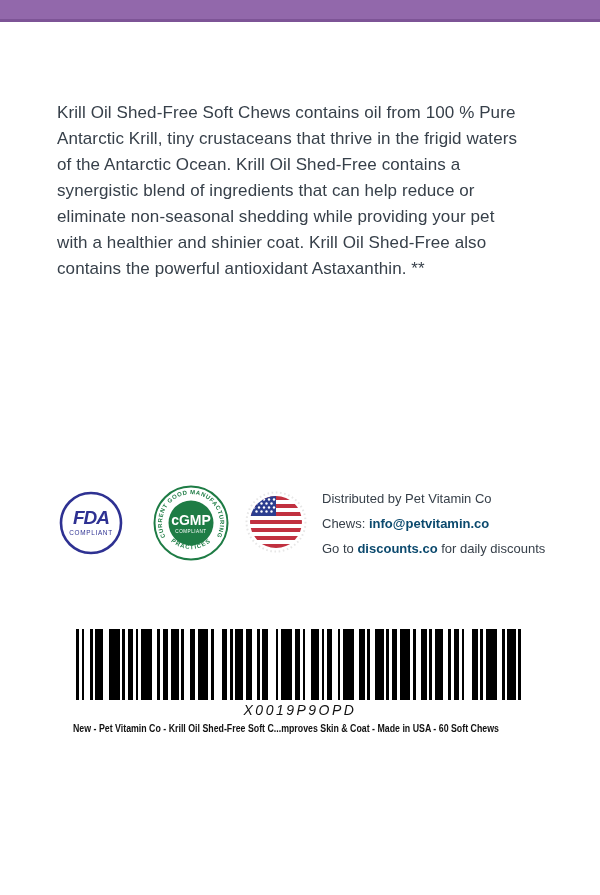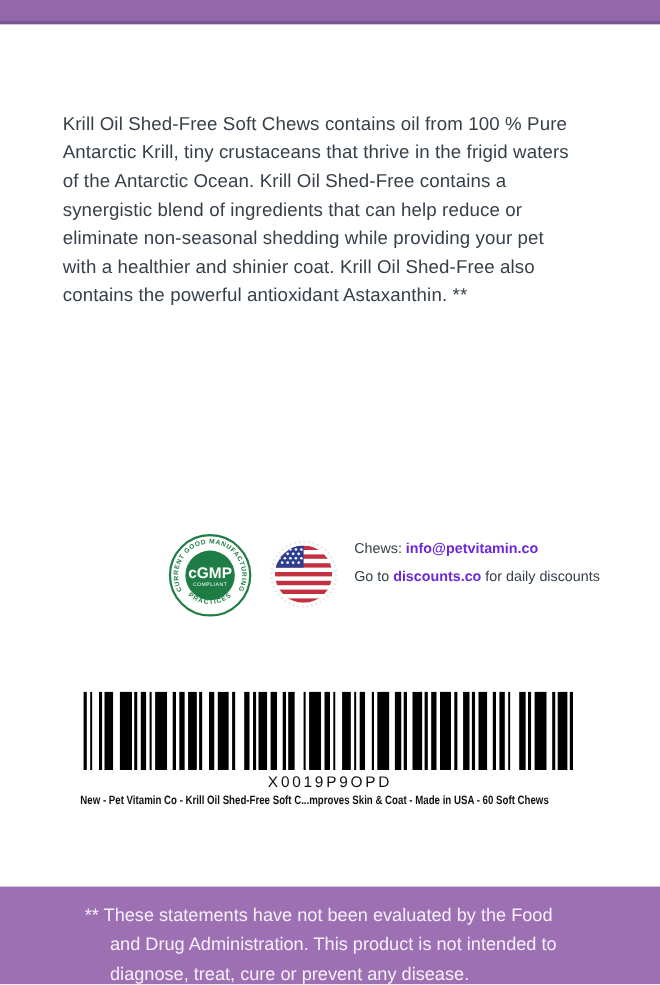--- a/index.html
+++ b/index.html
@@ -31,24 +31,24 @@
 
   
   .badge{position:absolute;}
   .badge-fda{left:58px;top:490px;}
   .badge-cgmp{left:152px;top:484px;}
   .badge-flag{left:245px;top:491px;}
 
   
   .dist-block{position:absolute;left:322px;top:492px;font-size:13px;color:#37404a;}
   .dist-line{margin:0 0 11px 0;line-height:14px;white-space:nowrap;}
-  .accent-bold{color:#6d28d9;font-weight:bold;}
-
-  
-  .barcode-wrap{position:absolute;left:74px;top:629px;width:452px;text-align:center;}
+  .accent-bold{color:#0c4a6e;font-weight:bold;}
+
+  
+  .barcode-wrap{position:absolute;left:74px;top:629px;width:452px;text-align:center;font-style:italic;}
   .barcode-bars{display:flex;height:71px;justify-content:center;}
   .barcode-bars .bar{background:#000;height:100%;flex:0 0 auto;}
   .barcode-bars .gap{background:#fff;height:100%;flex:0 0 auto;}
   .barcode-value{
     margin-top:2px;
     font-size:14px;letter-spacing:2.5px;color:#111;
     font-family:"Liberation Sans", sans-serif;
   }
   .barcode-caption{
     position:absolute;left:73px;top:722px;width:520px;
@@ -81,20 +81,27 @@
   <div class="top-band"></div>
 
   <div class="para para-1">Krill Oil Shed-Free Soft Chews contains oil from 100 % Pure
 Antarctic Krill, tiny crustaceans that thrive in the frigid waters
 of the Antarctic Ocean. Krill Oil Shed-Free contains a
 synergistic blend of ingredients that can help reduce or
 eliminate non-seasonal shedding while providing your pet
 with a healthier and shinier coat. Krill Oil Shed-Free also
 contains the powerful antioxidant Astaxanthin. **</div>
 
+  <div class="badge badge-fda">
+    <svg width="66" height="66" viewBox="0 0 66 66">
+      <circle cx="33" cy="33" r="30" fill="#ffffff" stroke="#2e3192" stroke-width="2.6"></circle>
+      <text x="33" y="34" text-anchor="middle" font-size="19" font-weight="bold" font-style="italic" letter-spacing="-1" fill="#2e3192">FDA</text>
+      <text x="33" y="45" text-anchor="middle" font-size="6.4" letter-spacing="0.7" fill="#2e3192">COMPLIANT</text>
+    </svg>
+  </div>
 
   <div class="badge badge-cgmp">
     <svg width="78" height="78" viewBox="0 0 78 78">
       <defs>
         <path id="cgmpArcTop" d="M 12.7,51.3 A 29,29 0 1 1 65.3,51.3" fill="none"></path>
         <path id="cgmpArcBottom" d="M 10,44 A 30.5,30.5 0 0 0 68,44" fill="none"></path>
       </defs>
       <circle cx="39" cy="39" r="36.5" fill="#ffffff" stroke="#1e7c45" stroke-width="2"></circle>
       <text font-size="6" font-weight="bold" letter-spacing="0.6" fill="#1e7c45">
         <textPath href="#cgmpArcTop" startOffset="50%" text-anchor="middle">CURRENT GOOD MANUFACTURING</textPath>
@@ -144,20 +151,21 @@
           <circle cx="11.5" cy="20.5" r="1.2"></circle>
             <circle cx="16.5" cy="20.5" r="1.2"></circle>
             <circle cx="21.5" cy="20.5" r="1.2"></circle>
             <circle cx="26.5" cy="20.5" r="1.2"></circle>
         </g>
       </g>
     </svg>
   </div>
 
   <div class="dist-block">
+    <p class="dist-line"><span>Distributed by Pet Vitamin Co</span></p>
     <p class="dist-line"><span>Chews: </span><span class="accent-bold">info@petvitamin.co</span></p>
     <p class="dist-line"><span>Go to </span><span class="accent-bold">discounts.co</span><span> for daily discounts</span></p>
   </div>
 
   <div class="barcode-wrap">
     <div class="barcode-bars">
         <div class="bar" style="width: 2.7px;"></div>
         <div class="gap" style="width: 2.7px;"></div>
         <div class="bar" style="width: 2.7px;"></div>
         <div class="gap" style="width: 5.4px;"></div>
@@ -255,19 +263,14 @@
         <div class="gap" style="width: 2.7px;"></div>
         <div class="bar" style="width: 8.1px;"></div>
         <div class="gap" style="width: 2.7px;"></div>
         <div class="bar" style="width: 2.7px;"></div>
         <div class="gap" style="width: 2.7px;"></div>
       </div>
     <div class="barcode-value">X0019P9OPD</div>
   </div>
   <div class="barcode-caption">New - Pet Vitamin Co - Krill Oil Shed-Free Soft C...mproves Skin &amp; Coat - Made in USA - 60 Soft Chews</div>
 
-  <div class="footer-band">
-    <div class="footer-disclaimer">** These statements have not been evaluated by the Food
-and Drug Administration. This product is not intended to
-diagnose, treat, cure or prevent any disease.</div>
-  </div>
 
 </div>
 
 </body></html>

